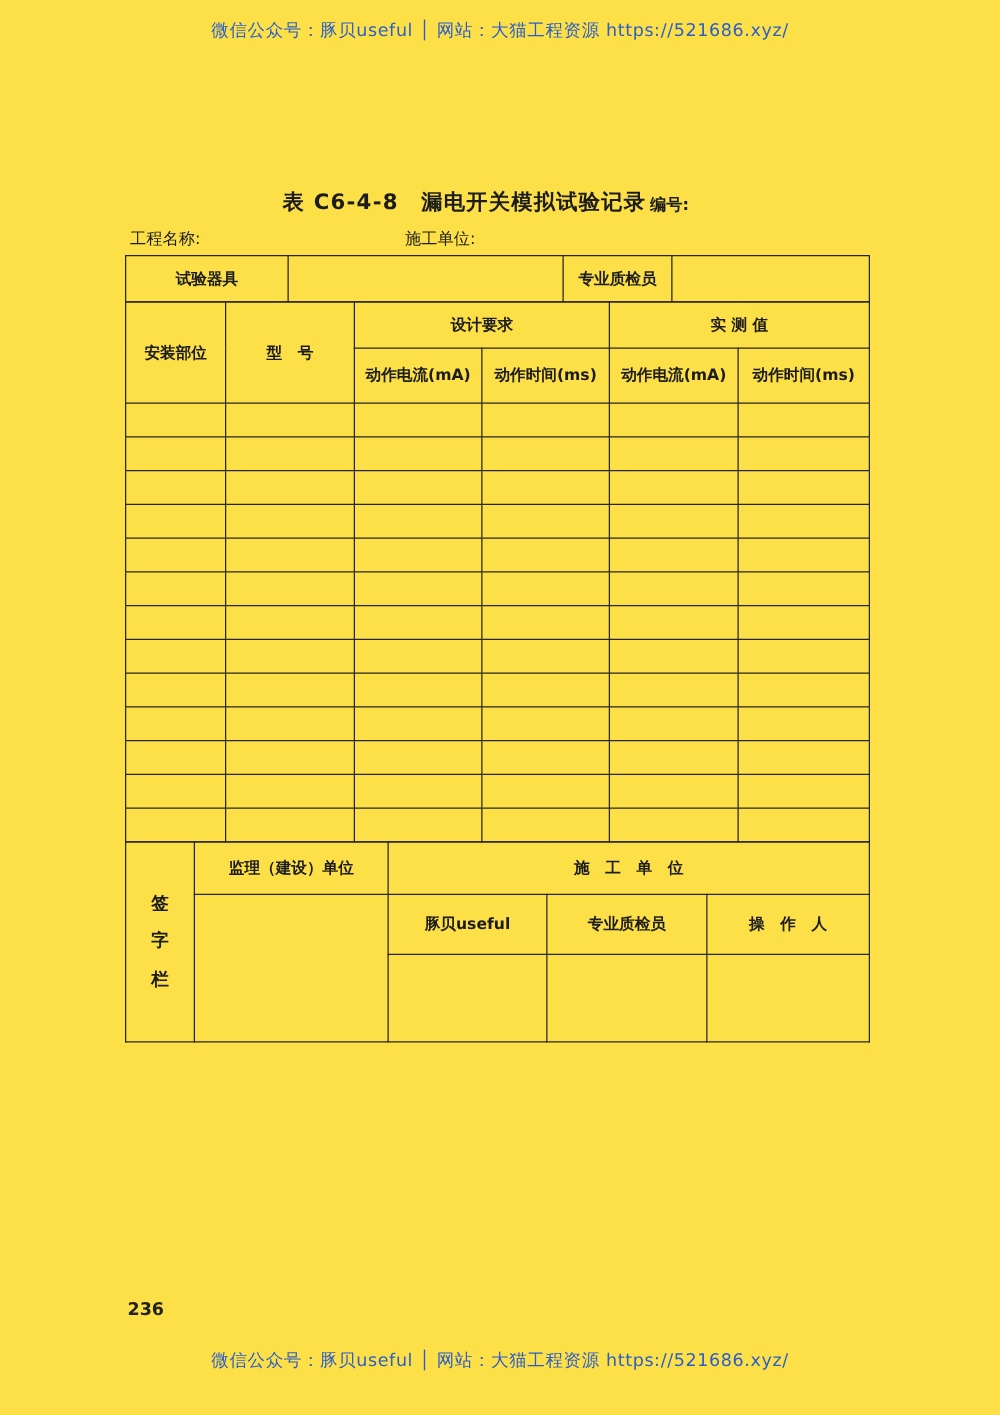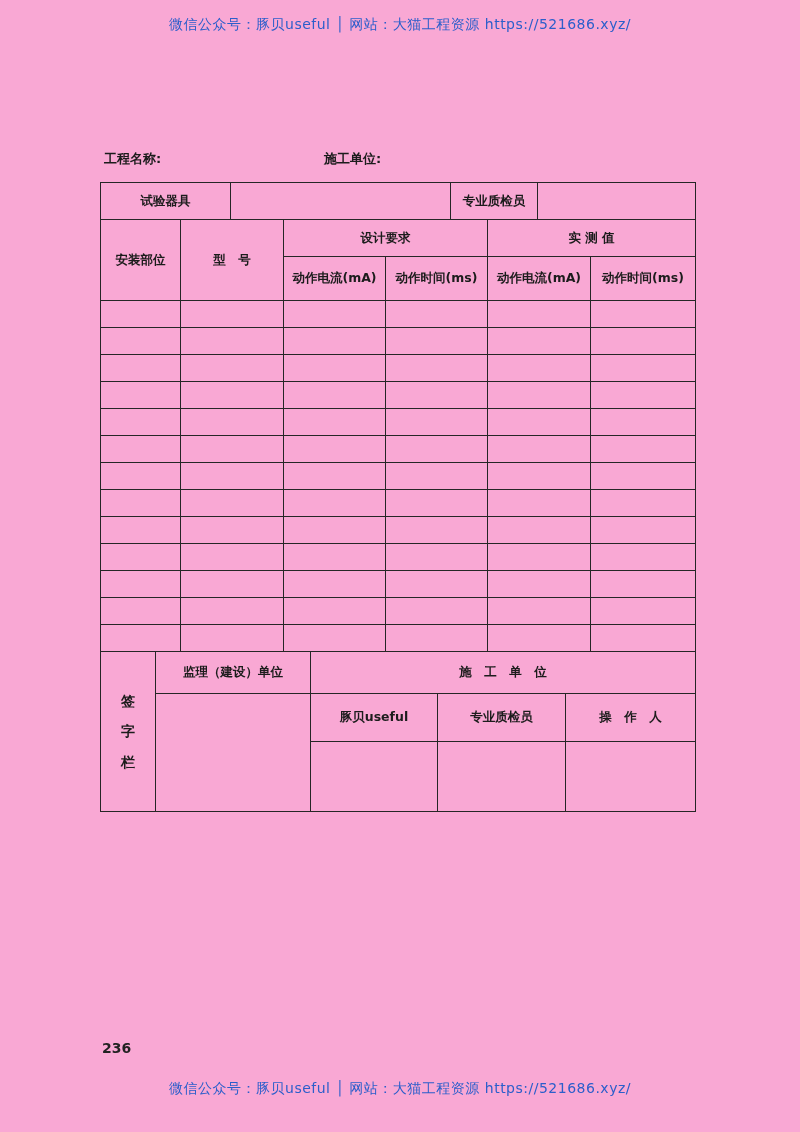--- a/index.html
+++ b/index.html
@@ -1,40 +1,40 @@
 <!DOCTYPE html>
 <html><head>
 <meta charset="utf-8">
 <style>
   * { margin: 0; padding: 0; box-sizing: border-box; }
   html, body { background: #e9e9e7; }
   .page {
     width: 800px; height: 1132px;
     margin: 0 auto;
-    background: #f9a8d4;
+    background: #fde047;
     position: relative;
     font-family: "DejaVu Sans", sans-serif;
     color: #1c1c1c;
     overflow: hidden;
   }
   .watermark {
     position: absolute; left: 0; width: 100%;
     text-align: center;
     color: #2b5ecb; font-size: 14px; letter-spacing: 0.5px;
   }
   .watermark.top { top: 16px; }
   .watermark.bottom { top: 1080px; }
 
   .content { position: absolute; left: 100px; top: 148px; width: 595px; }
 
   .title-row { position: relative; height: 32px; }
   .form-title { position: absolute; left: 126px; top: 2px; font-size: 17px; font-weight: bold; letter-spacing: 1px; }
   .numero { position: absolute; left: 420px; top: 7px; font-size: 13px; font-weight: bold; }
 
-  .meta-row { position: relative; height: 24px; margin-bottom: 10px; font-size: 13px; font-weight: bold; }
+  .meta-row { position: relative; height: 24px; font-size: 13px; font-weight: normal; }
   .meta-project { position: absolute; left: 4px; top: 2px; }
   .meta-unit { position: absolute; left: 224px; top: 2px; }
 
   table.t {
     border-collapse: collapse;
     width: 595px;
     table-layout: fixed;
   }
   table.t + table.t { margin-top: -1px; }
   table.t td {
@@ -75,20 +75,24 @@
 </style>
 </head>
 <body>
 
 <div class="page">
 
   <div class="watermark top">微信公众号：豚贝useful │ 网站：大猫工程资源 https://521686.xyz/</div>
 
   <div class="content">
 
+    <div class="title-row">
+      <span class="form-title">表 C6-4-8　漏电开关模拟试验记录</span>
+      <span class="numero">编号:</span>
+    </div>
 
     <div class="meta-row">
       <span class="meta-project">工程名称:</span>
       <span class="meta-unit">施工单位:</span>
     </div>
 
     <table class="t equip">
       <colgroup>
           <col style="width:130px">
           <col style="width:220px">

